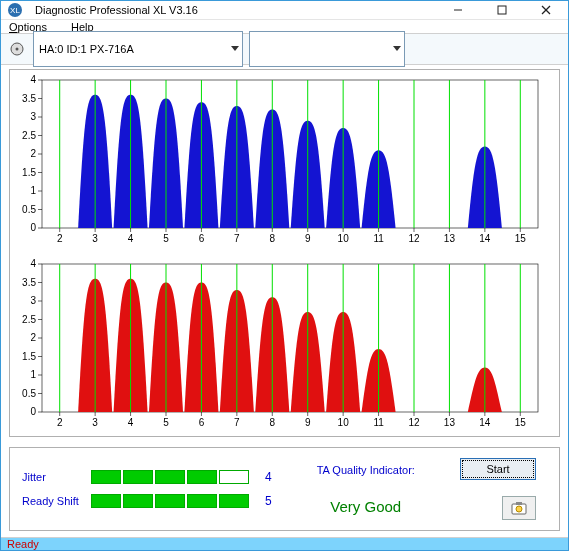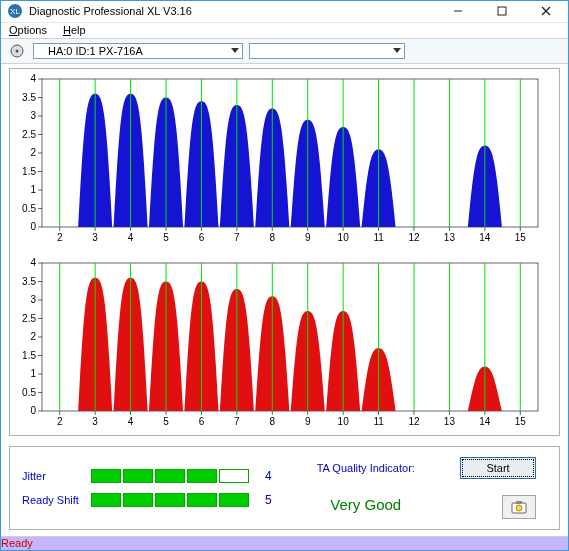--- a/index.html
+++ b/index.html
@@ -1,46 +1,46 @@
 <!DOCTYPE html>
 <html><head>
 <meta charset="utf-8">
 <style>
 html,body{margin:0;padding:0;font-family:Tahoma,Segoe UI,sans-serif;font-size:11px;color:#000;background:#fff}
 .window{width:569px;height:551px;box-sizing:border-box;border:1px solid #3a9ad9;display:flex;flex-direction:column}
 .titlebar{height:28px;background:#fff;display:flex;align-items:center;padding:0 0 0 6px;border-bottom:1px solid #e5e5e5}
-.titlebar .icon{width:16px;height:16px;margin-right:6px}
+.titlebar .icon{width:16px;height:16px;margin-right:12px}
 .titlebar .title{flex:1;color:#000}
 .winbtns{display:flex;height:100%}
 .winbtn{width:44px;display:flex;align-items:center;justify-content:center;color:#222}
 .winbtn.close svg{stroke:#222}
-.menubar{height:20px;display:flex;align-items:center;padding:0 8px;gap:16px;border-bottom:1px solid #d0d0d0;background:#fff}
+.menubar{height:20px;display:flex;align-items:center;padding:0 8px;gap:24px;border-bottom:1px solid #d0d0d0;background:#fff}
 .menubar span u{text-decoration:underline}
 .toolbar{height:26px;display:flex;align-items:center;padding:2px 6px;gap:6px;background:#f4f9fc;border-bottom:1px solid #d0d0d0}
 .toolbtn{width:20px;height:20px;display:flex;align-items:center;justify-content:center}
-.combo{display:flex;align-items:center;height:16px;border:1px solid #7a9ab5;background:#fff;box-sizing:border-box;padding:0 3px 0 14px;font-size:11px}
+.combo{display:flex;align-items:center;height:36px;border:1px solid #7a9ab5;background:#fff;box-sizing:border-box;padding:0 3px 0 5px;font-size:11px}
 .combo .arrow{margin-left:4px}
 .content{flex:1;padding:4px 8px 6px 8px;display:flex;flex-direction:column}
 .chartbox{border:1px solid #b0b0b0;background:#fff;padding:4px;display:flex;flex-direction:column}
 .chart{position:relative}
 .metrics{border:1px solid #b0b0b0;margin-top:10px;padding:10px 23px 10px 12px;display:flex;align-items:center}
 .mleft{display:grid;grid-template-columns:auto auto auto;row-gap:10px;column-gap:12px;align-items:center}
 .mlabel{color:#0000cc}
 .bars{display:flex;gap:2px}
 .barseg{width:28px;height:12px;border:1px solid #0a0;background:#fff}
 .barseg.fill{background:#00cc00}
 .mval{color:#0000cc;font-size:12px;padding-left:4px}
 .mcenter{flex:1;text-align:center}
 .mcenter .lbl{color:#0000cc;margin-bottom:22px}
 .mcenter .val{color:#008000;font-weight:normal;font-size:15px}
 .mright{display:flex;flex-direction:column;gap:16px;align-items:flex-end}
 .btn{min-width:58px;height:20px;border:1px solid #111;background:#e9eef3;font-size:11px;display:flex;align-items:center;justify-content:center;padding:0 8px}
 .btn.focus{outline:1px dotted #000;outline-offset:-3px;border:1.5px solid #2a6fb5}
 .iconbtn{width:32px;height:22px;border:1px solid #9aa;background:#f0f0f0;display:flex;align-items:center;justify-content:center}
-.status{height:18px;border-top:1px solid #d0d0d0;display:flex;align-items:center;padding:0 0;color:#cc0000;background:#c4b5fd}
+.status{height:18px;border-top:1px solid #d0d0d0;display:flex;align-items:center;padding:0 6px;color:#cc0000;background:#7dd3fc}
 .arrow svg{display:block}
 </style>
 </head>
 <body>
 
 <div class="window">
   <div class="titlebar">
     <span class="icon">
       <svg width="16" height="16" viewBox="0 0 16 16">
           <circle cx="8" cy="8" r="7" fill="#2b6fb0"></circle>

